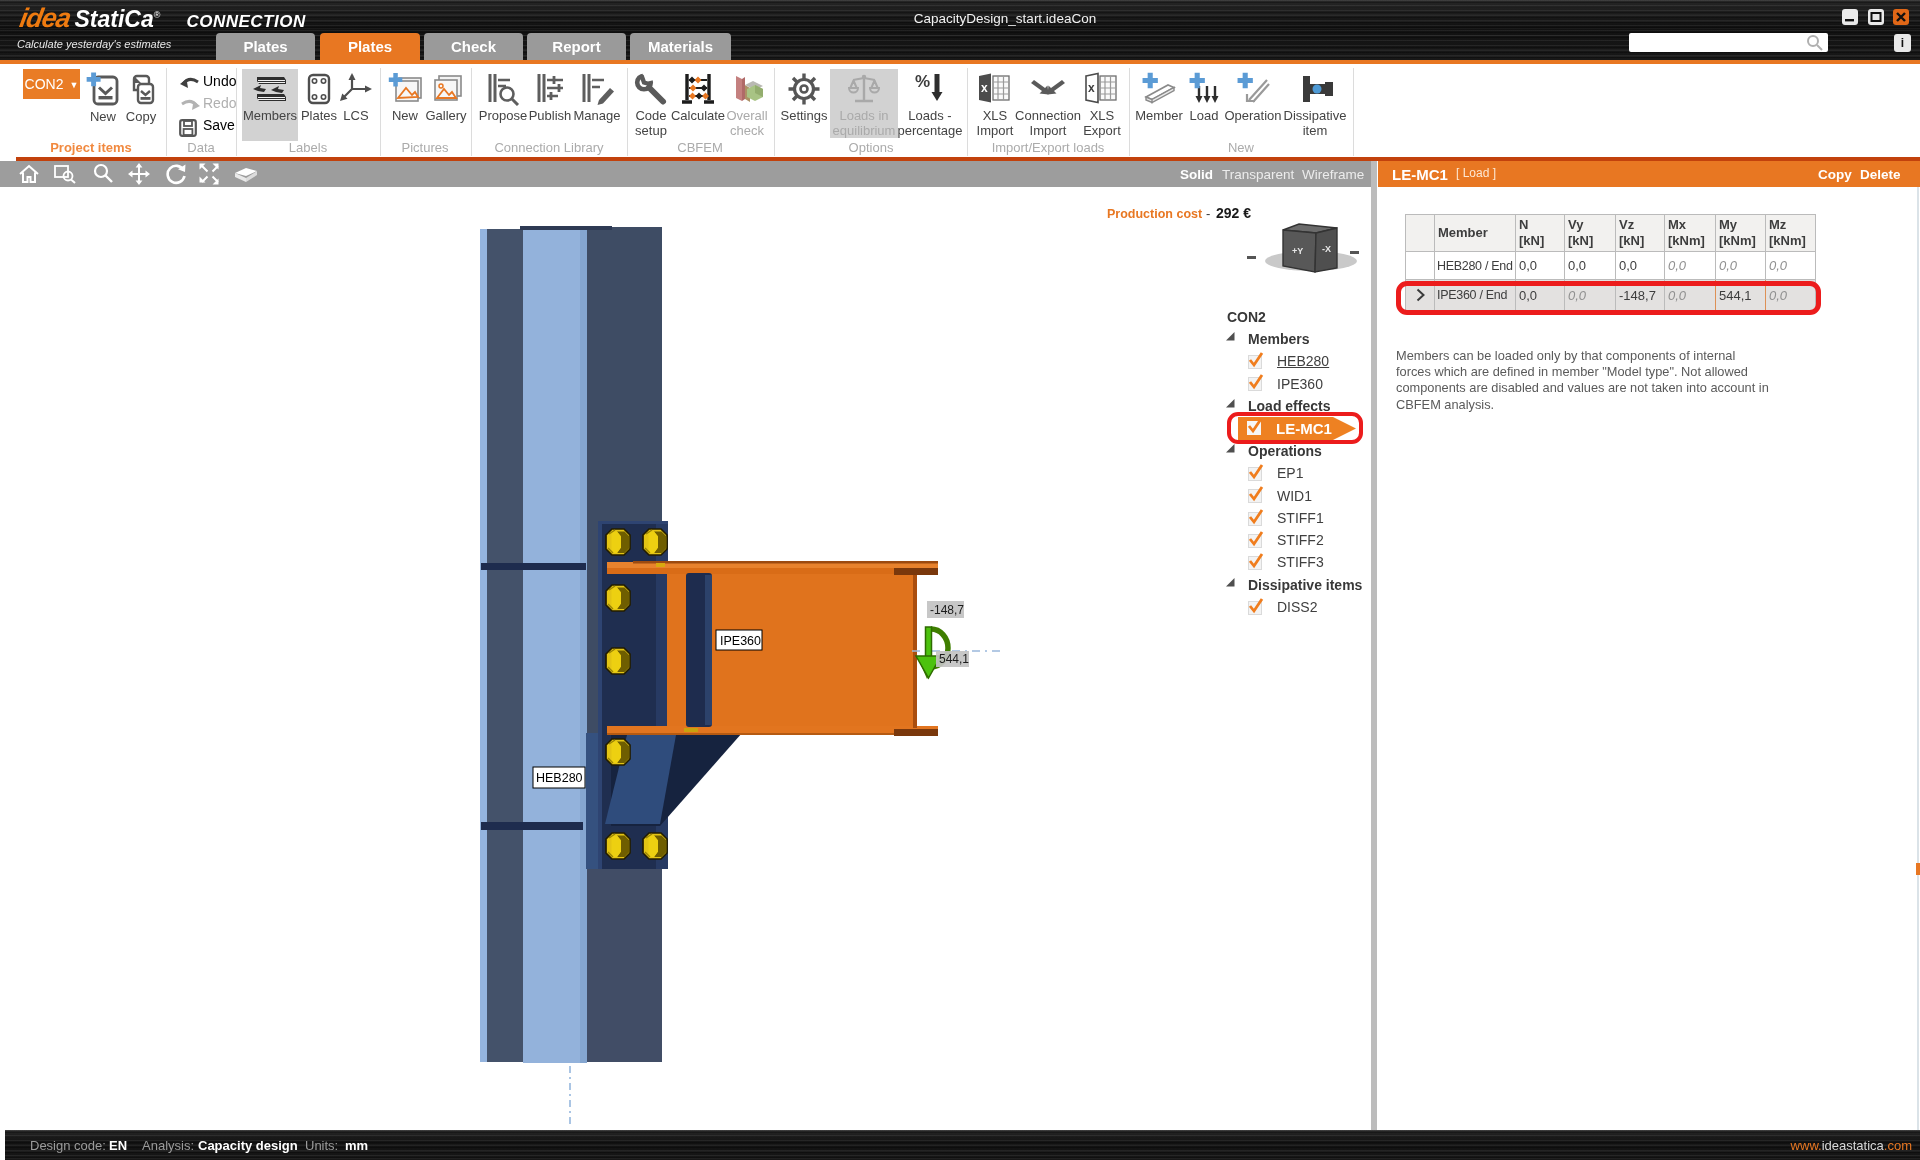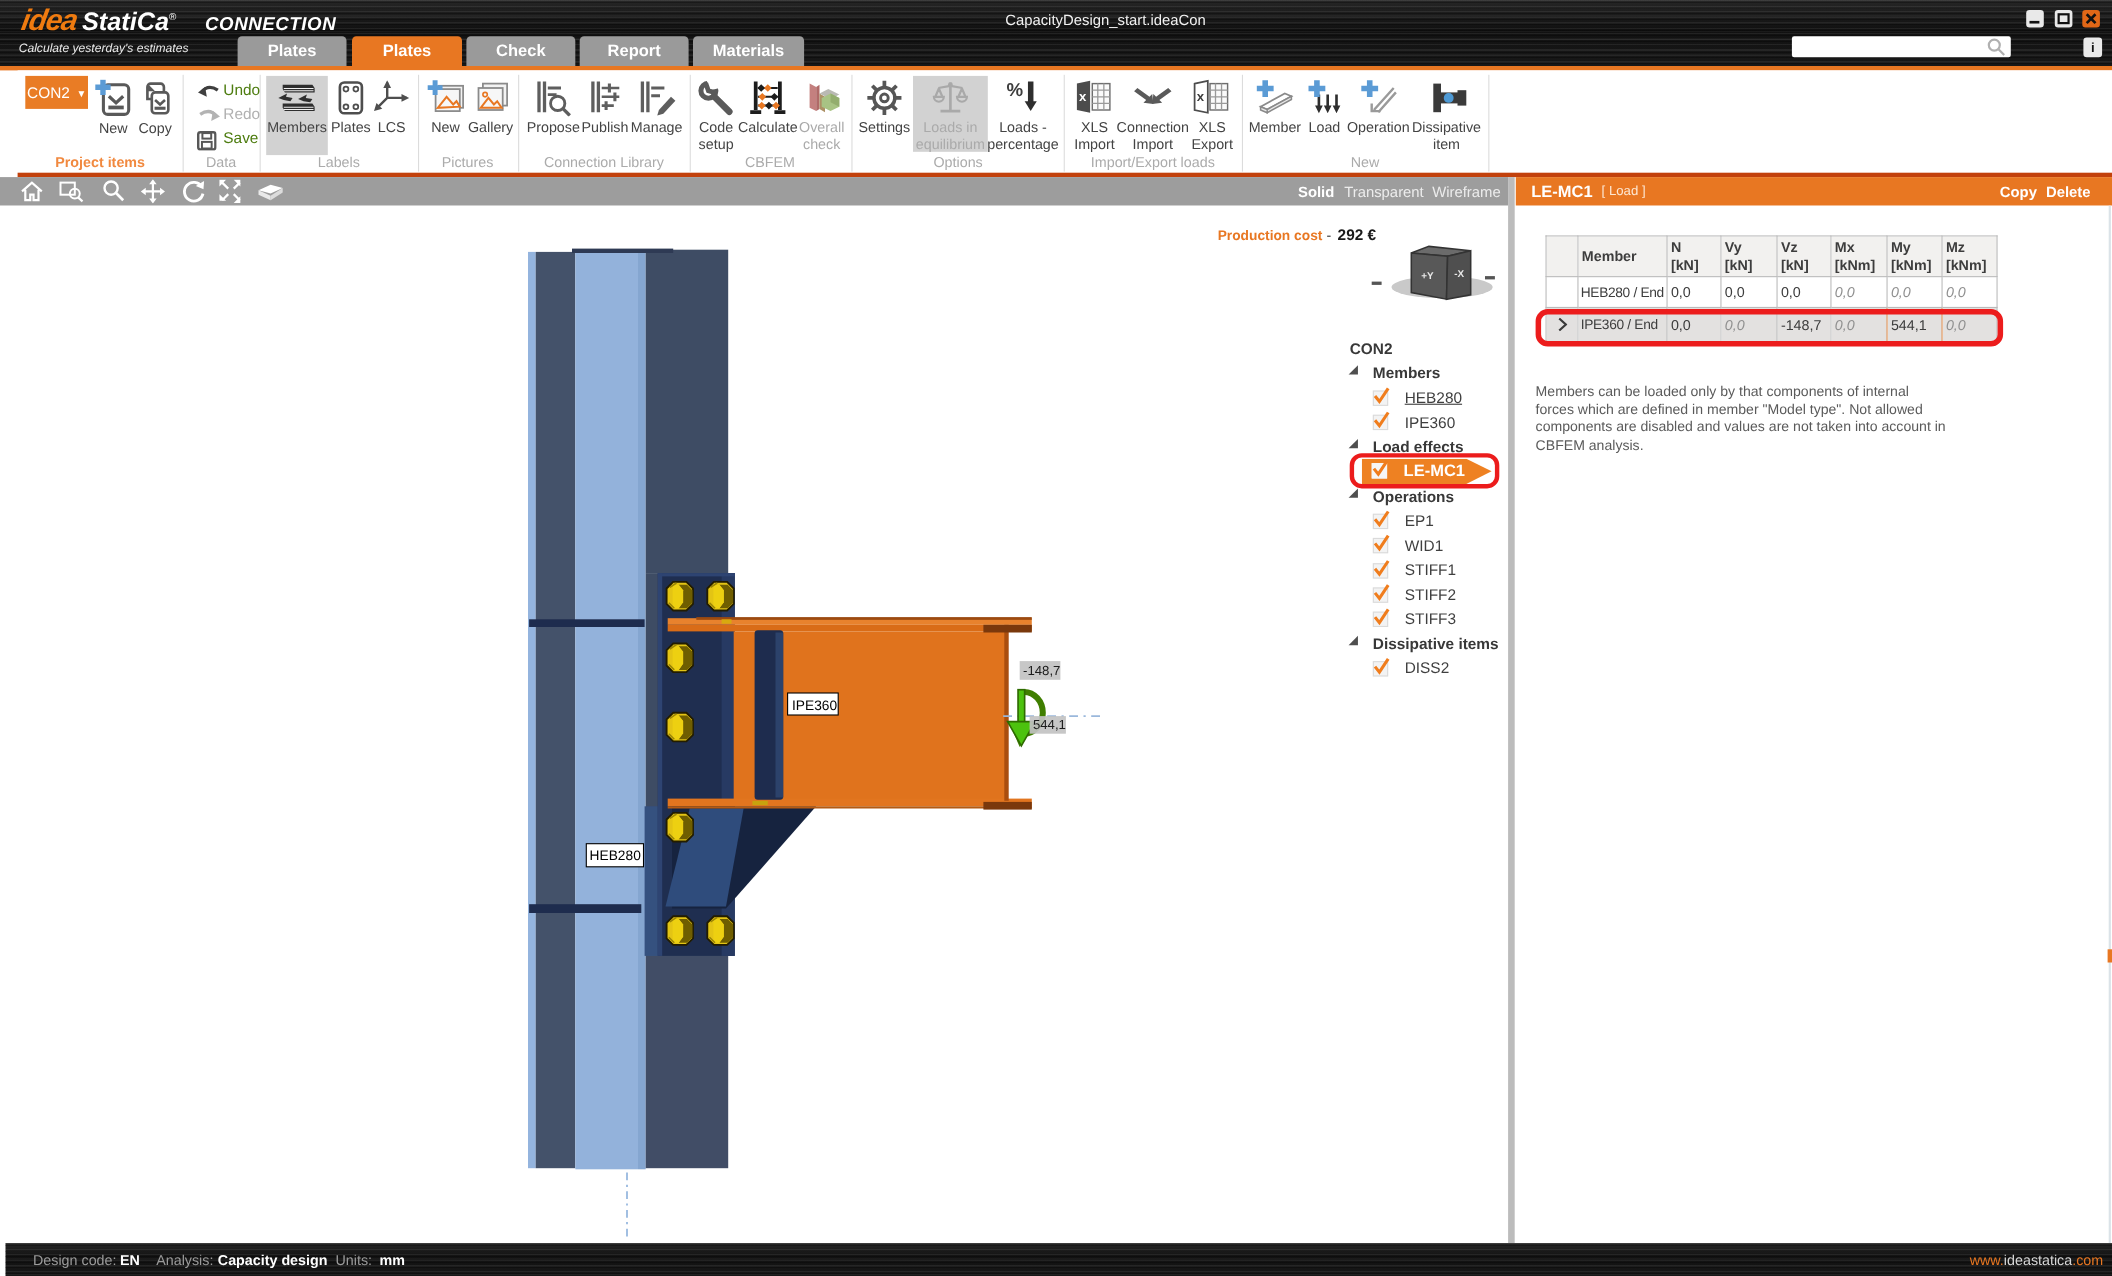--- a/index.html
+++ b/index.html
@@ -31,21 +31,21 @@
 #ribbon{left:16px;top:64px;width:1920px;height:97px;background:#fff;border-bottom:4px solid #c2410c}
 .rsep{position:absolute;top:4px;height:88px;width:1px;background:#dcdcdc}
 .grp{position:absolute;top:76px;height:16px;font-size:13px;color:#ababab;text-align:center;white-space:nowrap}
 .grp.o{color:#f1893f;font-weight:bold}
 .rbtn{position:absolute;text-align:center;font-size:13px;color:#444;line-height:14.5px;white-space:nowrap}
 .rbtn svg{display:block;margin:0 auto 3px auto}
 .rbtn.gray{color:#aaa}
 .hl{background:#d2d2d2}
 #con2{left:7px;top:5px;width:57px;height:30px;background:#e97c25;color:#fff;font-size:14px;text-align:center;line-height:30px}
 #con2 i{font-size:9px;font-style:normal;margin-left:6px;vertical-align:1px}
-.small3{position:absolute;left:160px;top:8px;font-size:14px;color:#4d7c0f}
+.small3{position:absolute;left:160px;top:8px;font-size:14px;color:#000000}
 
 #vtoolbar{left:0;top:161px;width:1371px;height:26px;background:#9d9d9d;color:#fff}
 #vtoolbar svg{position:absolute;top:2px}
 .vlab{position:absolute;top:6px;font-size:13.5px;color:#ececec}
 #tbdivider{left:1371px;top:161px;width:6px;height:969px;background:#bcbcbc;z-index:5}
 #phead{left:1378px;top:161px;width:542px;height:26px;background:#e87722;color:#fff;font-size:14px}
 #phead b{position:absolute;left:14px;top:5px;font-size:15px}
 #phead .lo{position:absolute;left:78px;top:5px;color:#fde7d2;font-size:12px}
 #phead .cp{position:absolute;left:440px;top:6px;font-weight:bold;font-size:13.5px}
 #phead .dl{position:absolute;left:482px;top:6px;font-weight:bold;font-size:13.5px}

